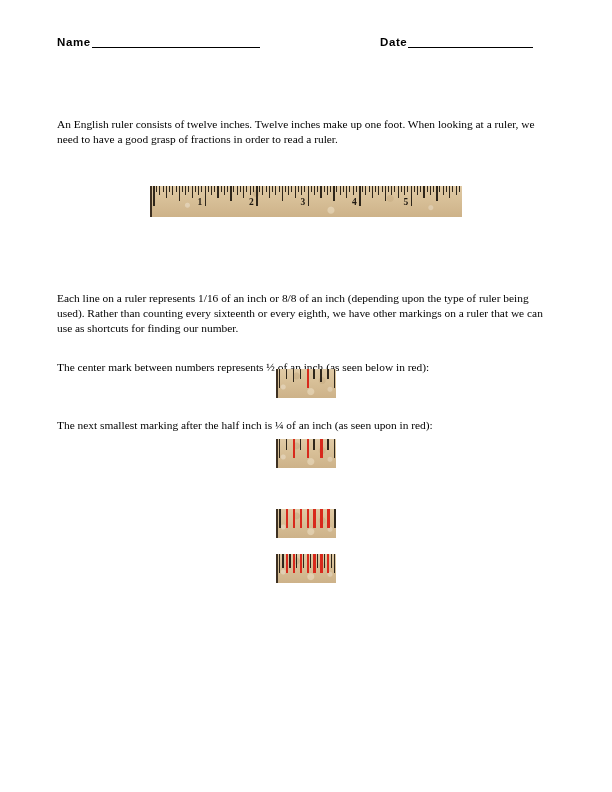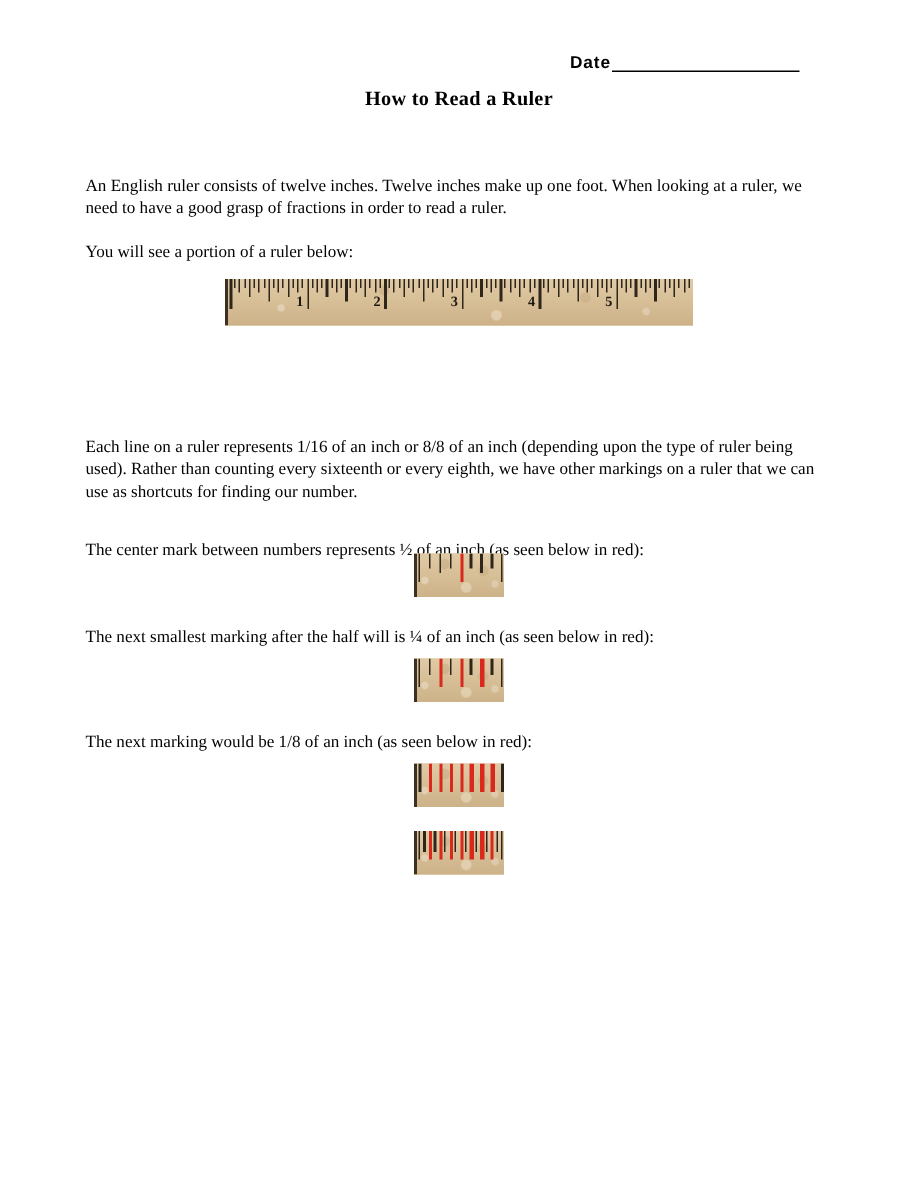--- a/index.html
+++ b/index.html
@@ -162,30 +162,32 @@
     color: #2626c8;
     text-decoration: underline;
   }
 </style>
 </head>
 <body>
 
 <div class="page">
 
   <div class="header-row">
+    <div class="field field-name">
+      <span class="field-label">Name</span>
+      <span class="blank-line blank-name"></span>
+    </div>
     <div class="field field-date">
       <span class="field-label">Date</span>
       <span class="blank-line blank-date"></span>
     </div>
   </div>
 
-  <div class="title">How to Read a Ruler</div>
 
   <div class="para p1">An English ruler consists of twelve inches. Twelve inches make up one foot. When looking at a ruler, we need to have a good grasp of fractions in order to read a ruler.</div>
-  <div class="para p2">You will see a portion of a ruler below:</div>
 
   <div class="ruler" id="main-ruler">
     <div class="ruler-edge"></div>
   <div class="tick" style="left: 3px; height: 20px; width: 1.6px;"></div>
       <div class="tick" style="left: 6.21875px; height: 6px; width: 1px;"></div>
       <div class="tick" style="left: 9.4375px; height: 9px; width: 1px;"></div>
       <div class="tick" style="left: 12.6562px; height: 6px; width: 1px;"></div>
       <div class="tick" style="left: 15.875px; height: 12px; width: 1.2px;"></div>
       <div class="tick" style="left: 19.0938px; height: 6px; width: 1px;"></div>
       <div class="tick" style="left: 22.3125px; height: 9px; width: 1px;"></div>
@@ -294,36 +296,35 @@
       <div class="tick" style="left: 9.875px; height: 10px; width: 1.4px;"></div>
       <div class="tick" style="left: 16.75px; height: 13px; width: 1.4px;"></div>
       <div class="tick" style="left: 23.625px; height: 10px; width: 1.4px;"></div>
       <div class="tick red" style="left: 30.5px; height: 19px; width: 2.2px;"></div>
       <div class="tick" style="left: 37.375px; height: 10px; width: 1.4px;"></div>
       <div class="tick" style="left: 44.25px; height: 13px; width: 1.4px;"></div>
       <div class="tick" style="left: 51.125px; height: 10px; width: 1.4px;"></div>
       <div class="tick" style="left: 58px; height: 19px; width: 1.4px;"></div>
     </div>
 
-  <div class="para p6">The next smallest marking after the half will is ¼ of an inch (as seen below in red):</div>
+  <div class="para p6">The next smallest marking after the half inch is ¼ of an inch (as seen upon in red):</div>
 
   <div class="ruler seg" id="seg-quarter">
     <div class="ruler-edge"></div>
   <div class="tick" style="left: 3px; height: 19px; width: 1.4px;"></div>
       <div class="tick" style="left: 9.875px; height: 11px; width: 1.4px;"></div>
       <div class="tick red" style="left: 16.75px; height: 19px; width: 2.4px;"></div>
       <div class="tick" style="left: 23.625px; height: 11px; width: 1.4px;"></div>
       <div class="tick red" style="left: 30.5px; height: 19px; width: 2.4px;"></div>
       <div class="tick" style="left: 37.375px; height: 11px; width: 1.4px;"></div>
       <div class="tick red" style="left: 44.25px; height: 19px; width: 2.4px;"></div>
       <div class="tick" style="left: 51.125px; height: 11px; width: 1.4px;"></div>
       <div class="tick" style="left: 58px; height: 19px; width: 1.4px;"></div>
     </div>
 
-  <div class="para p7">The next marking would be 1/8 of an inch (as seen below in red):</div>
 
   <div class="ruler seg" id="seg-eighth">
     <div class="ruler-edge"></div>
   <div class="tick" style="left: 3px; height: 19px; width: 1.6px;"></div>
       <div class="tick red" style="left: 9.875px; height: 19px; width: 2.6px;"></div>
       <div class="tick red" style="left: 16.75px; height: 19px; width: 2.6px;"></div>
       <div class="tick red" style="left: 23.625px; height: 19px; width: 2.6px;"></div>
       <div class="tick red" style="left: 30.5px; height: 19px; width: 2.6px;"></div>
       <div class="tick red" style="left: 37.375px; height: 19px; width: 2.6px;"></div>
       <div class="tick red" style="left: 44.25px; height: 19px; width: 2.6px;"></div>

